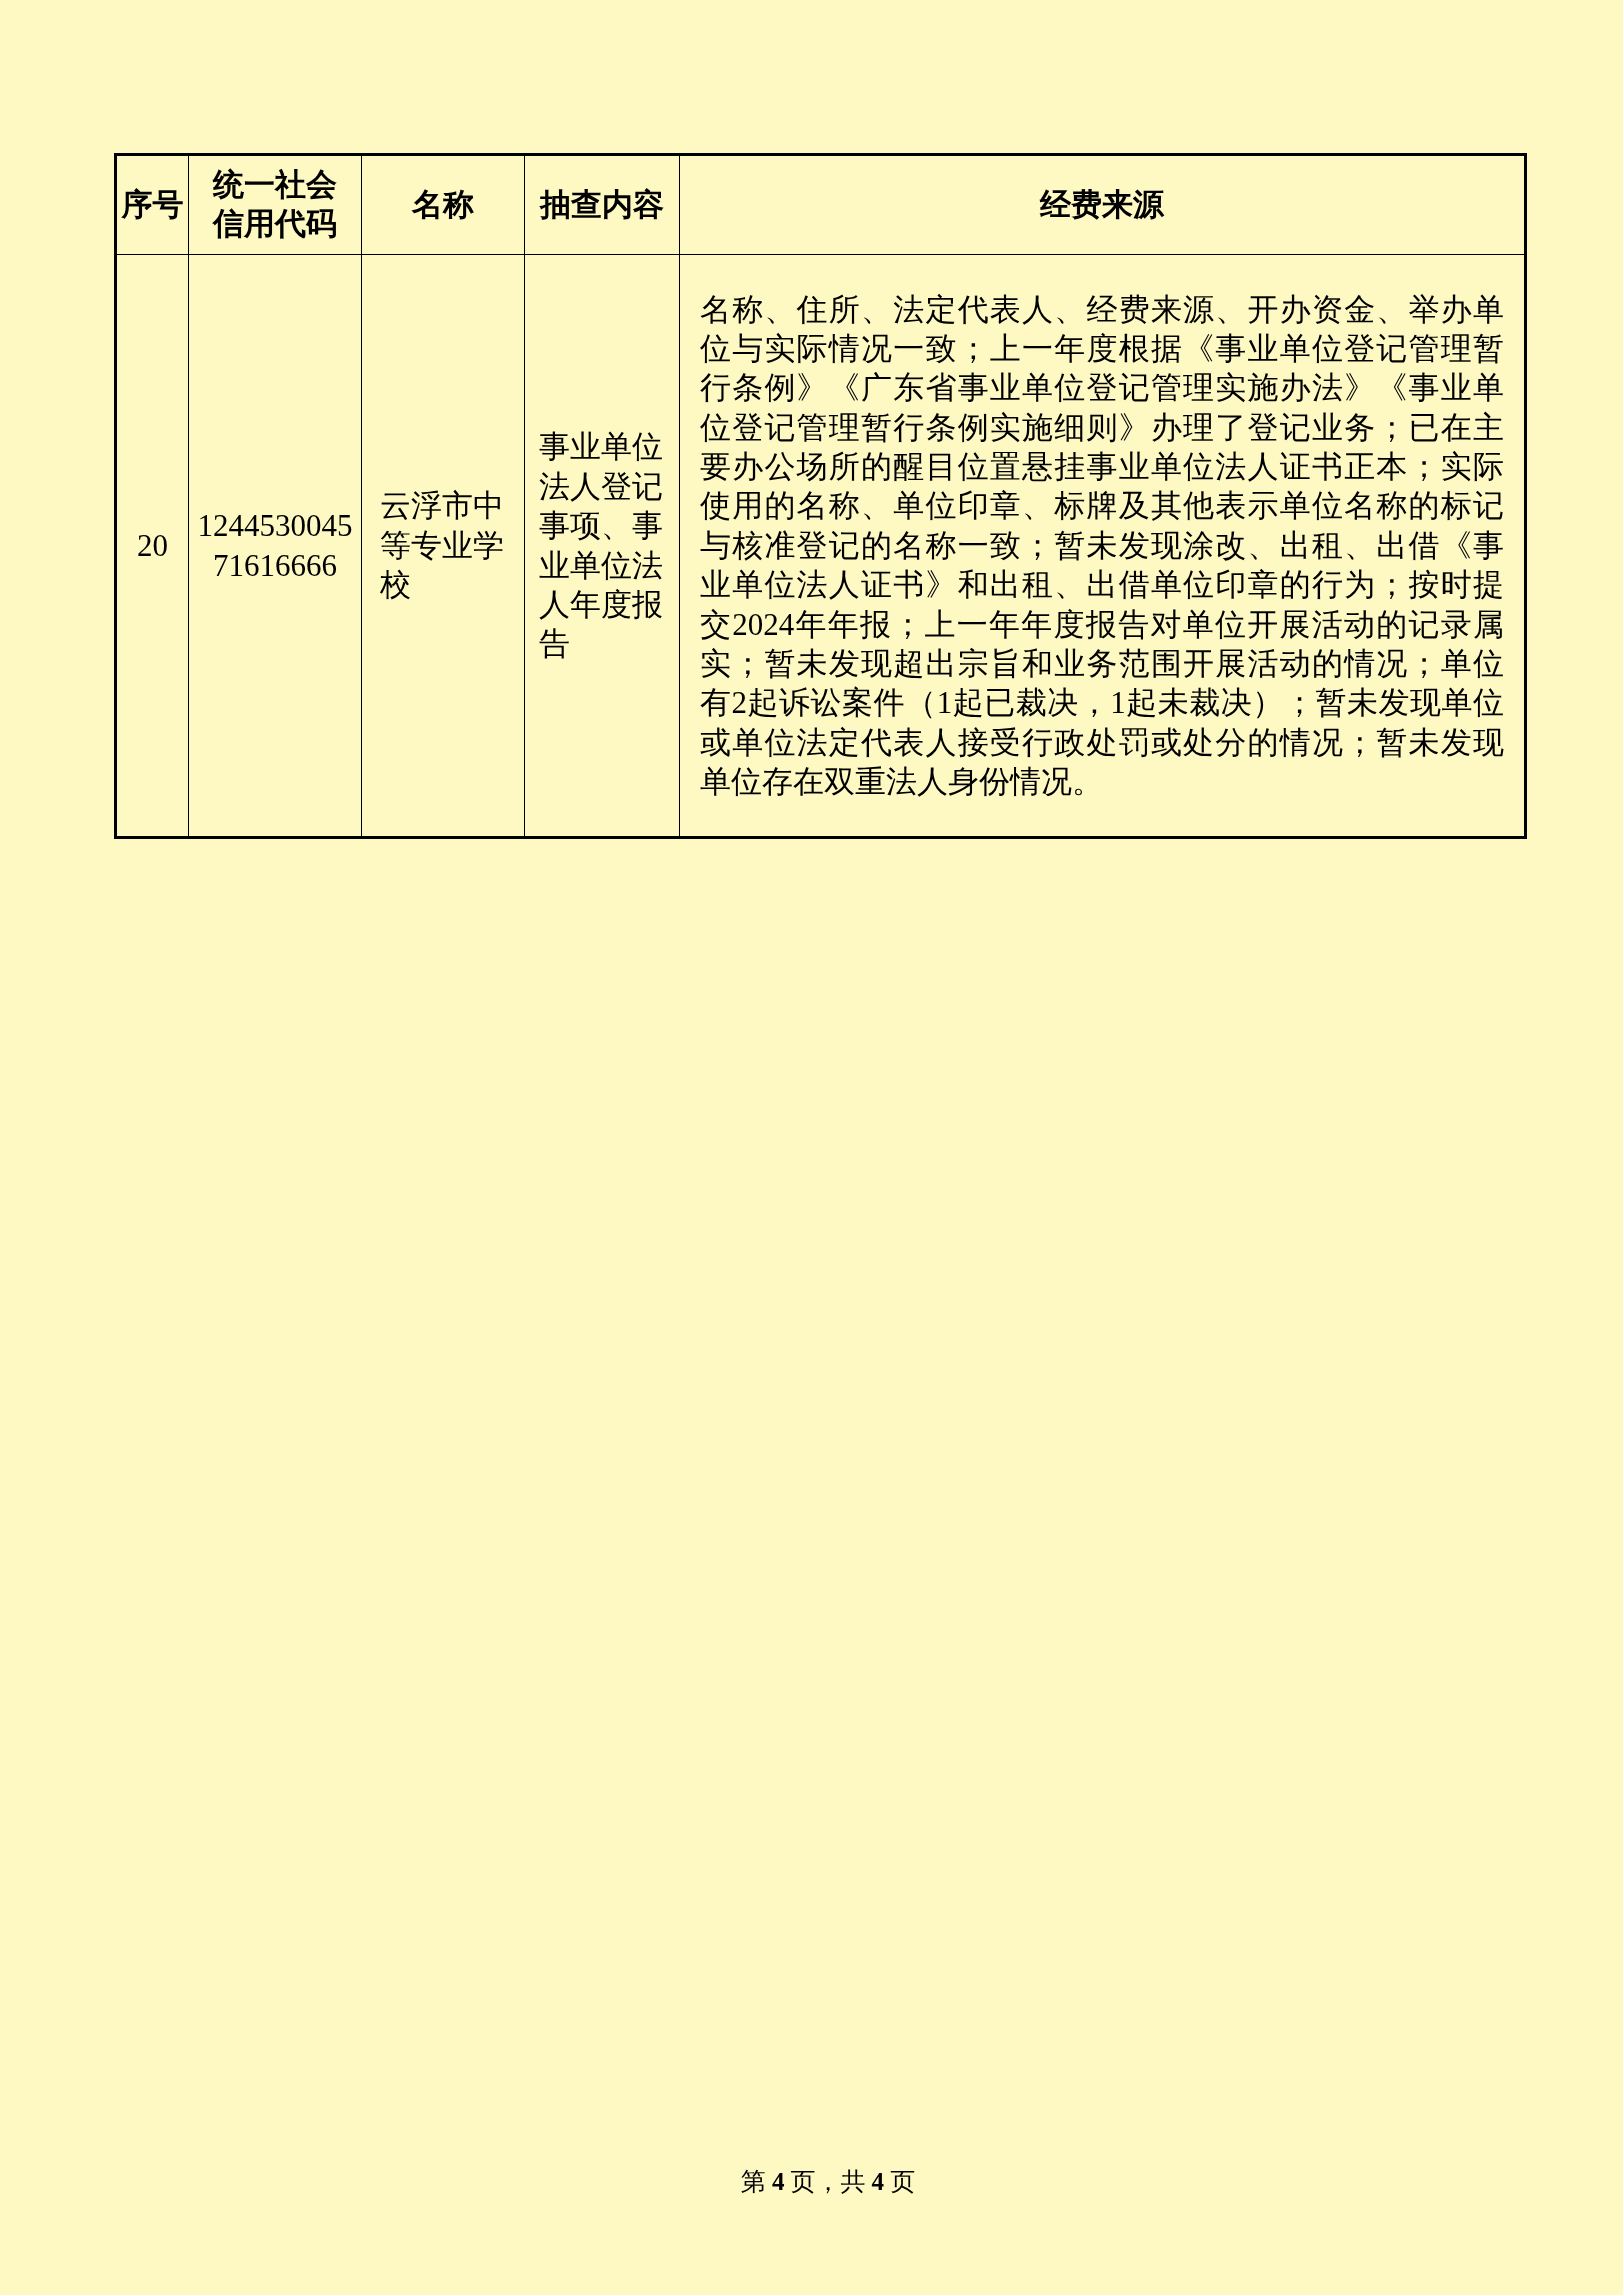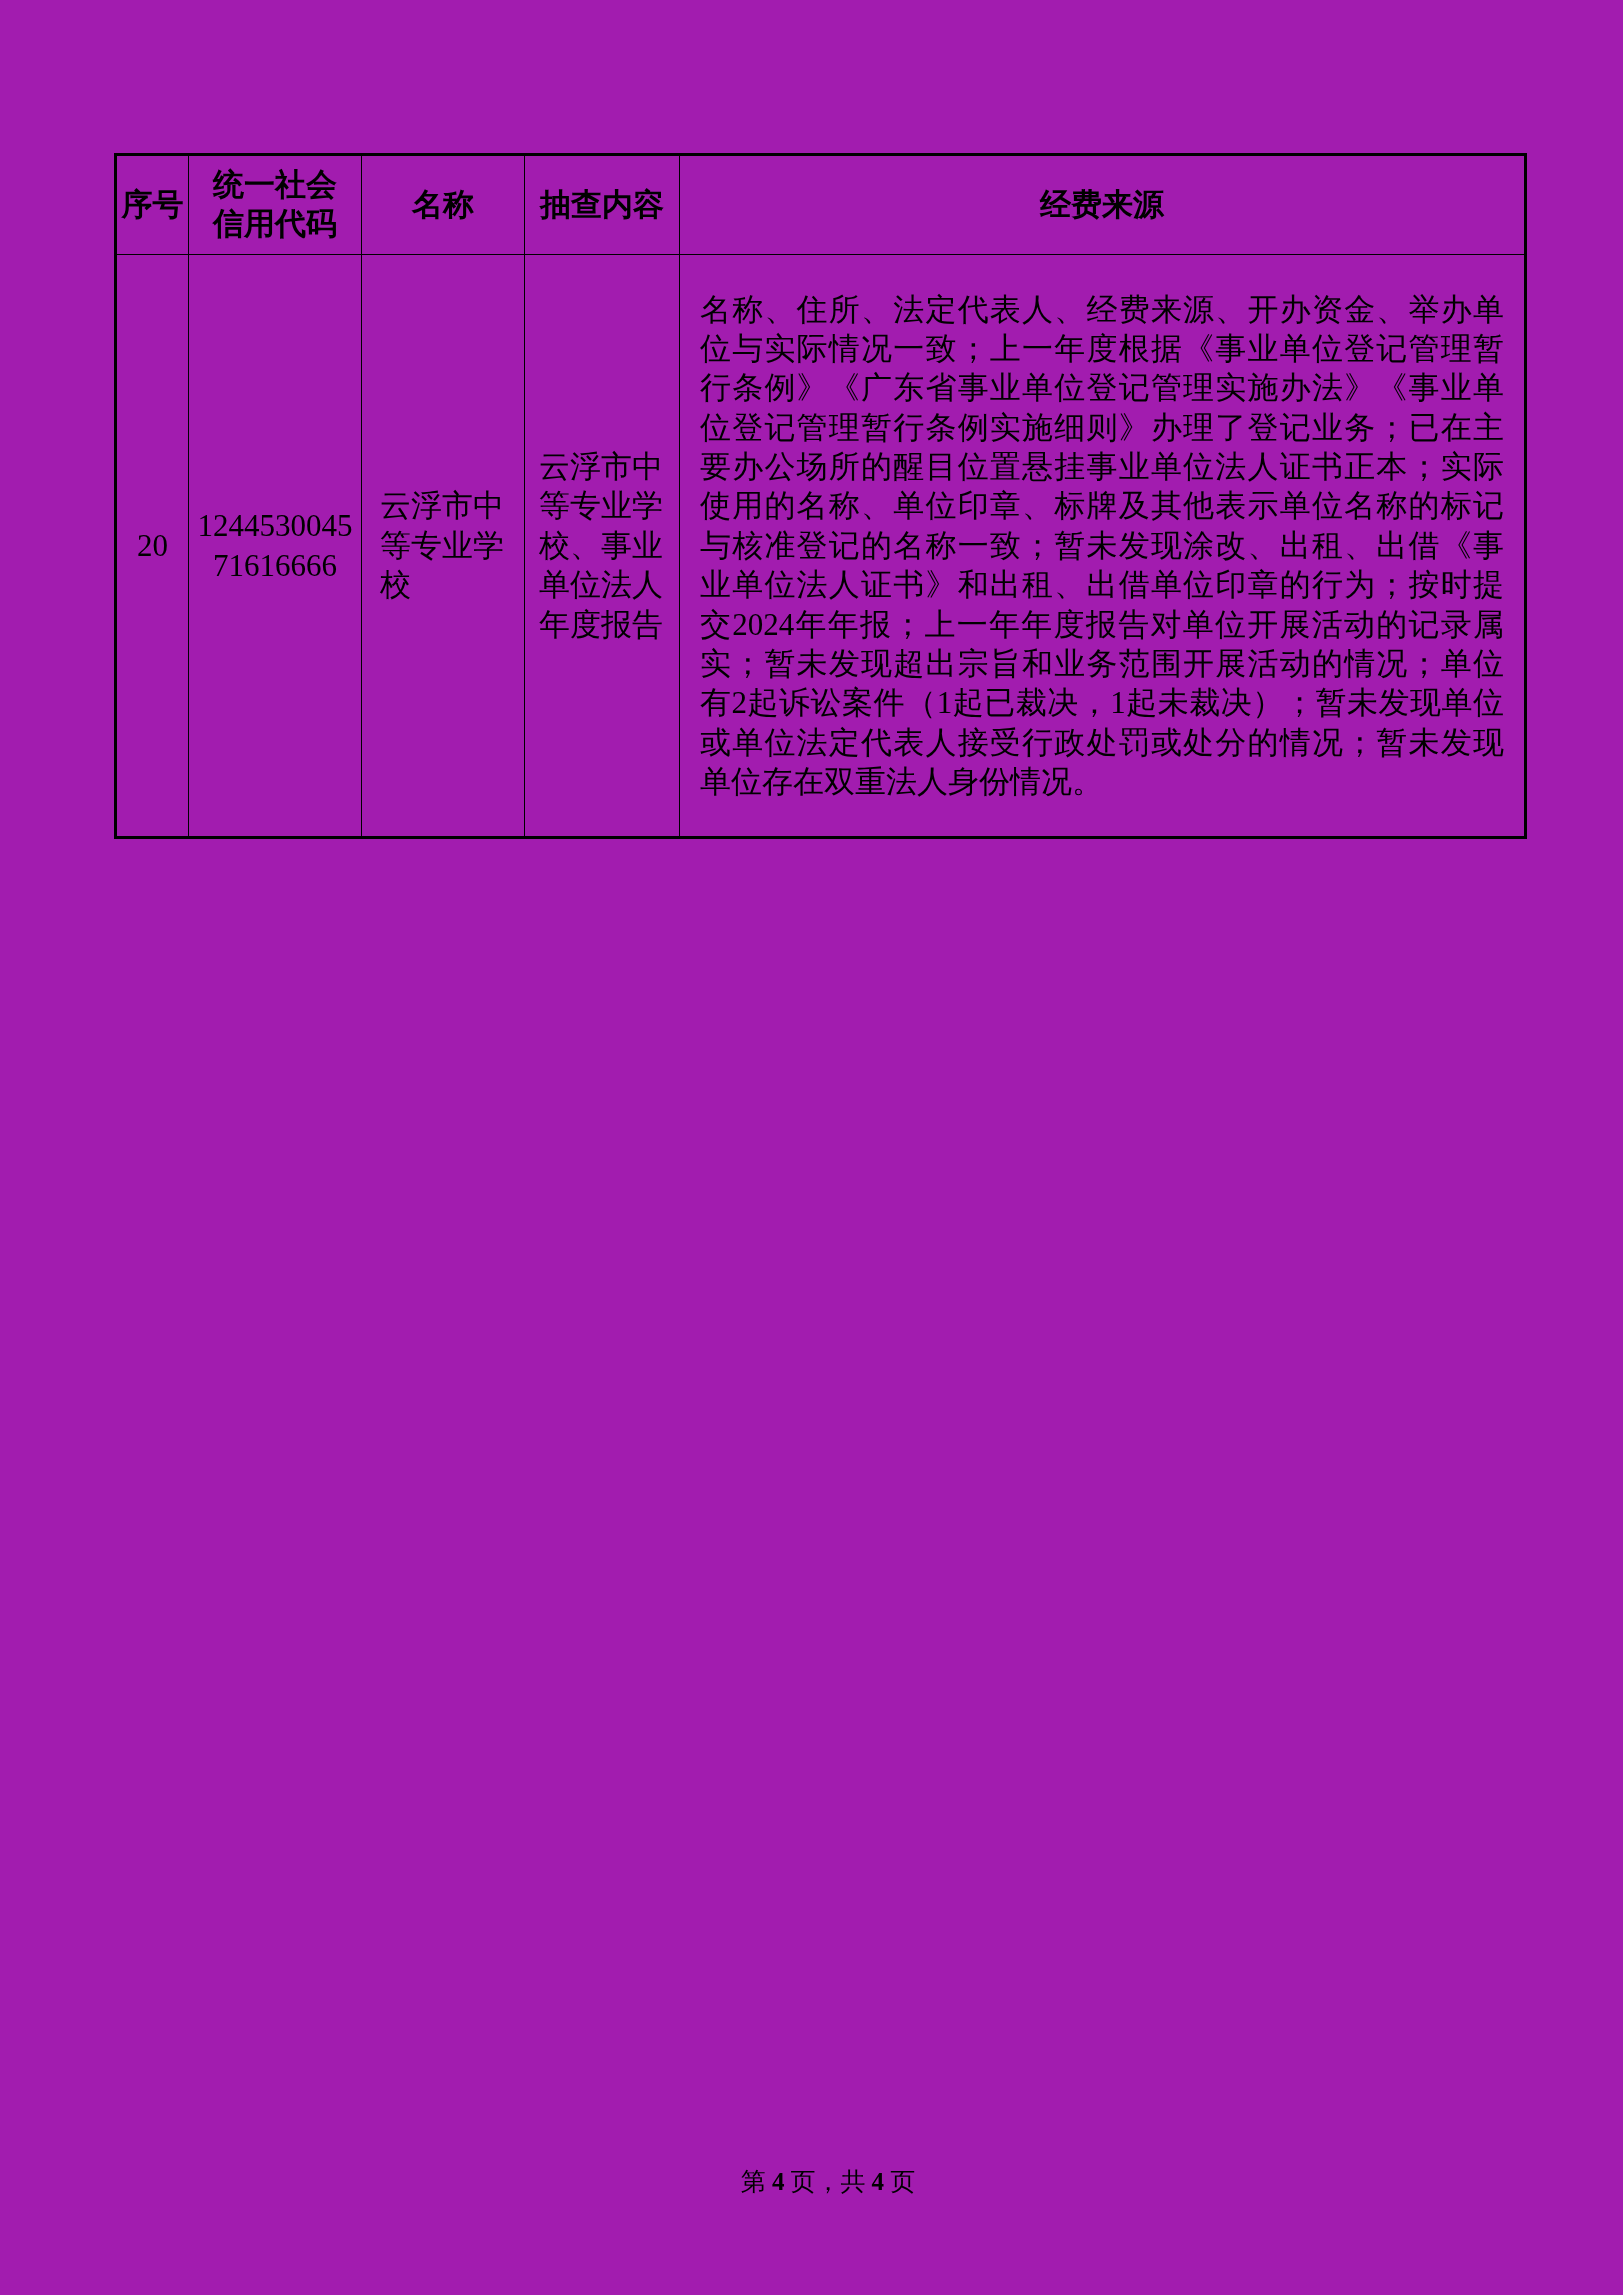--- a/index.html
+++ b/index.html
@@ -10,21 +10,21 @@
   body {
     width: 1624px;
     height: 2295px;
     font-family: "Liberation Serif", "DejaVu Serif", serif;
     color: #000000;
   }
   .page {
     position: relative;
     width: 1624px;
     height: 2295px;
-    background: #a21caf;
+    background: #fef9c3;
     overflow: hidden;
   }
   table.audit-table {
     position: absolute;
     left: 114px;
     top: 153px;
     width: 1411px;
     border-collapse: collapse;
     table-layout: fixed;
     border: 3.4px solid #000000;
@@ -135,21 +135,21 @@
           <div>20</div>
         </td>
         <td>
           <div class="code-line">1244530045</div>
           <div class="code-line">71616666</div>
         </td>
         <td>
           <div class="name-text">云浮市中等专业学校</div>
         </td>
         <td>
-          <div class="content-text">云浮市中等专业学校、事业单位法人年度报告</div>
+          <div class="content-text">事业单位法人登记事项、事业单位法人年度报告</div>
         </td>
         <td>
           <div class="result-text">名称、住所、法定代表人、经费来源、开办资金、举办单位与实际情况一致；上一年度根据《事业单位登记管理暂行条例》《广东省事业单位登记管理实施办法》《事业单位登记管理暂行条例实施细则》办理了登记业务；已在主要办公场所的醒目位置悬挂事业单位法人证书正本；实际使用的名称、单位印章、标牌及其他表示单位名称的标记与核准登记的名称一致；暂未发现涂改、出租、出借《事业单位法人证书》和出租、出借单位印章的行为；按时提交2024年年报；上一年年度报告对单位开展活动的记录属实；暂未发现超出宗旨和业务范围开展活动的情况；单位有2起诉讼案件（1起已裁决，1起未裁决）；暂未发现单位或单位法定代表人接受行政处罚或处分的情况；暂未发现单位存在双重法人身份情况。</div>
         </td>
       </tr>
     </tbody>
   </table>
 
   <div class="page-footer">
     <span>第</span><span class="pn">4</span><span>页，共</span><span class="pn">4</span><span>页</span>

